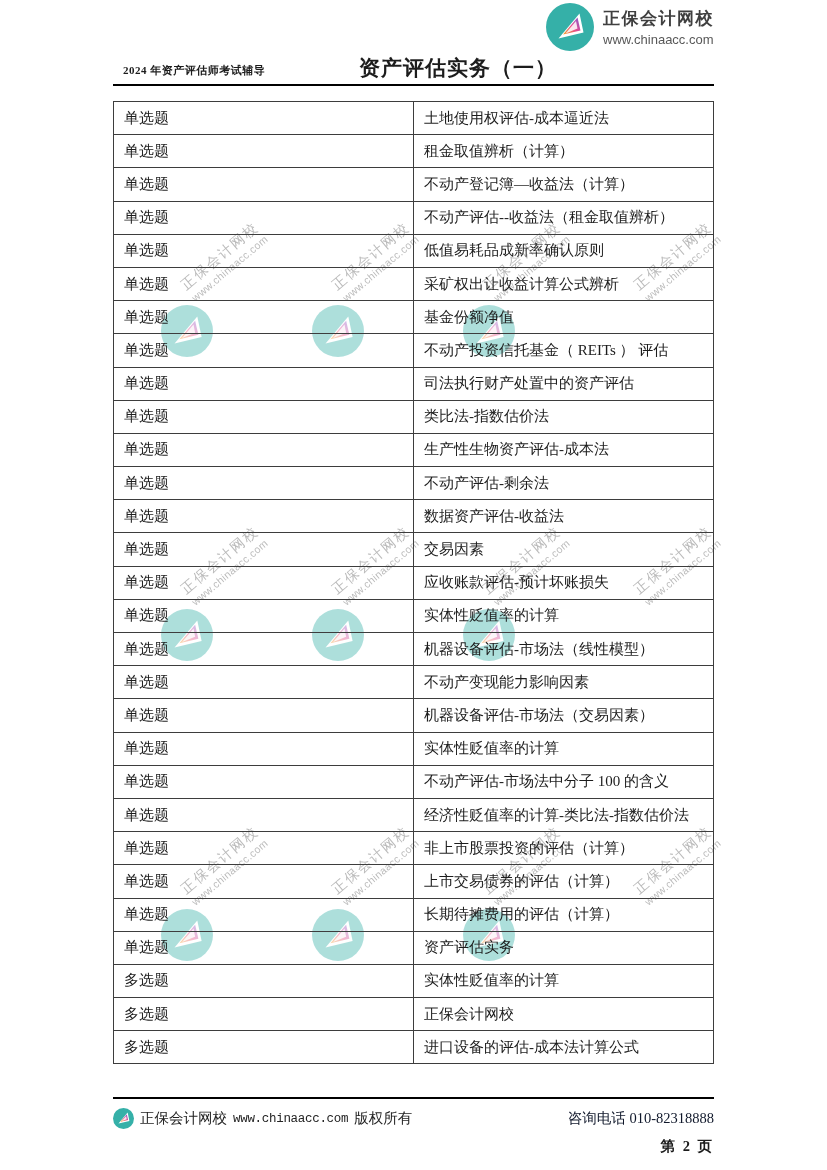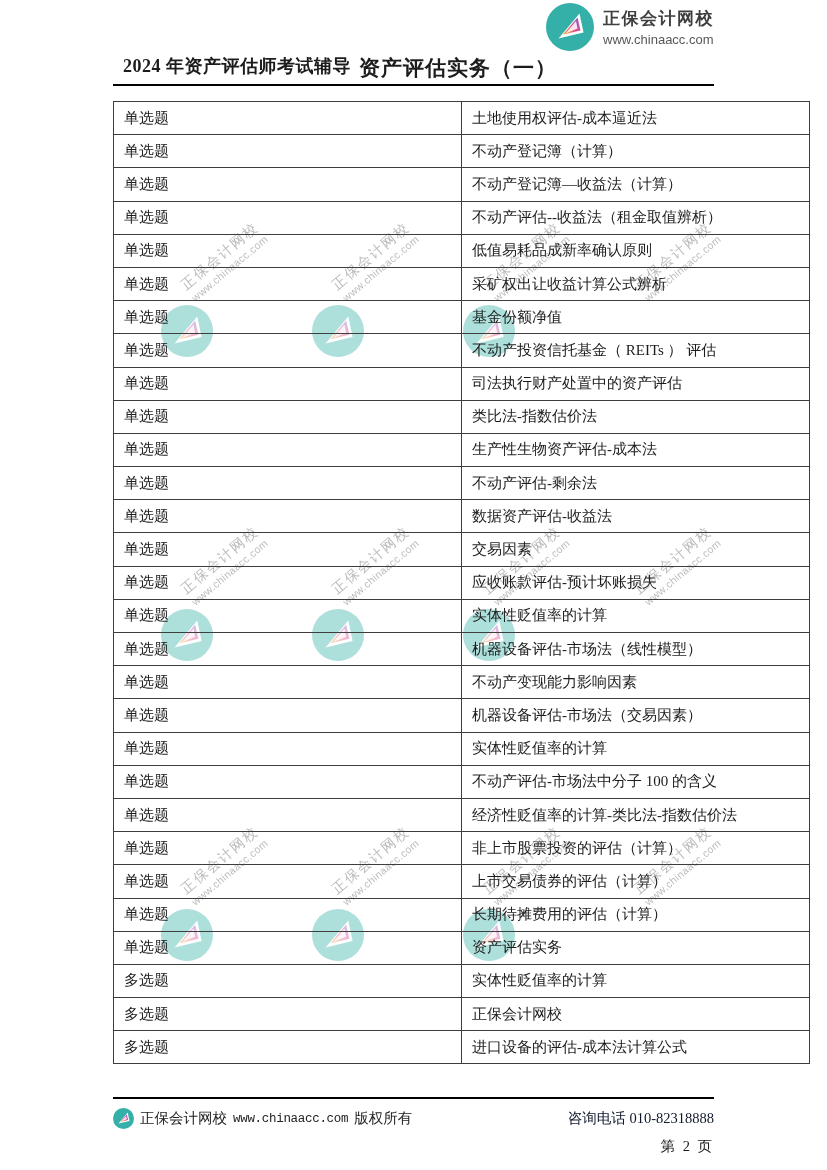--- a/index.html
+++ b/index.html
@@ -19,45 +19,45 @@
     color:rgba(110,110,110,.48);
   }
   .wm-text .l1 { font-size:14px; letter-spacing:2px; }
   .wm-text .l2 { font-size:10.5px; font-family:"Liberation Sans",sans-serif; letter-spacing:.4px; }
 
   
   .content { position:absolute; left:113px; top:0; width:601px; z-index:1; }
 
   
   .hdr { position:relative; height:84px; border-bottom:2px solid #000; }
-  .course-title { position:absolute; left:10px; bottom:6px; font-size:18px; font-weight:bold; letter-spacing:.5px; }
+  .course-title { position:absolute; left:10px; bottom:6px; font-size:11px; font-weight:bold; letter-spacing:.5px; }
   .doc-title { position:absolute; left:246px; bottom:2px; font-size:21px; font-weight:bold; letter-spacing:1px; }
   .logo { position:absolute; right:0; top:3px; display:flex; align-items:center; gap:9px; }
   .logo-slot { width:48px; height:48px; }
   .logo-slot svg { width:100%; height:100%; display:block; }
   .logo-txt { display:flex; flex-direction:column; justify-content:center; }
   .logo-name { font-size:17px; font-weight:600; color:#3f3f3f; letter-spacing:1.5px; font-family:"Liberation Sans",sans-serif; }
   .logo-url  { font-size:13px; color:#585858; font-family:"Liberation Sans",sans-serif; margin-top:2px; }
 
   
-  table.qtable { border-collapse:collapse; table-layout:fixed; width:697px; margin-top:15px; background:transparent; }
+  table.qtable { border-collapse:collapse; table-layout:fixed; width:601px; margin-top:15px; background:transparent; }
   table.qtable td {
     border:1px solid #3d3d3d; height:32.2px; padding:0 4px 0 10px;
     font-size:15px; vertical-align:middle; overflow:hidden; white-space:nowrap;
   }
 
   
   .foot-rule { margin-top:33px; border-top:2px solid #000; height:0; }
   .foot-main { display:flex; justify-content:space-between; align-items:center; margin-top:9px; }
   .foot-left { display:flex; align-items:center; gap:6px; font-size:14.5px; color:#222; }
   .foot-logo-slot { width:21px; height:21px; }
   .foot-logo-slot svg { width:100%; height:100%; display:block; }
   .foot-url { font-family:"Liberation Mono",monospace; font-size:12.5px; letter-spacing:-0.3px; }
   .consult { font-size:14.5px; font-weight:500; }
-  .page-num { text-align:right; margin-top:8px; font-size:14.5px; letter-spacing:2px; }
+  .page-num { text-align:right; margin-top:8px; font-size:14.5px; letter-spacing:2px;font-weight:bold; }
 </style>
 </head>
 <body>
 
 <div class="page">
 
   <div class="wm-layer" id="wm-layer">
   <div class="wm-tile" style="left: 161px; top: 189px;">
     <span class="wm-circle logo-color" style="color: rgb(53, 176, 168);">
   <svg viewBox="0 0 48 48" xmlns="http://www.w3.org/2000/svg" aria-hidden="true">
@@ -315,21 +315,21 @@
           <col style="width:50%">
         </colgroup>
       <tbody id="rows-body">
   <tr>
     <td>单选题</td>
     <td>土地使用权评估-成本逼近法</td>
   </tr>
 
   <tr>
     <td>单选题</td>
-    <td>不动产登记簿（计算）</td>
+    <td>租金取值辨析（计算）</td>
   </tr>
 
   <tr>
     <td>单选题</td>
     <td>不动产登记簿—收益法（计算）</td>
   </tr>
 
   <tr>
     <td>单选题</td>
     <td>不动产评估--收益法（租金取值辨析）</td>

